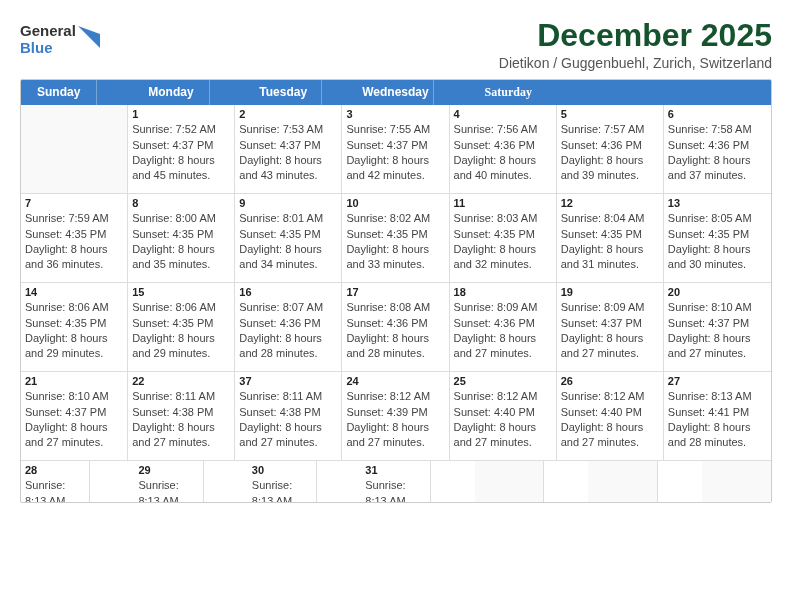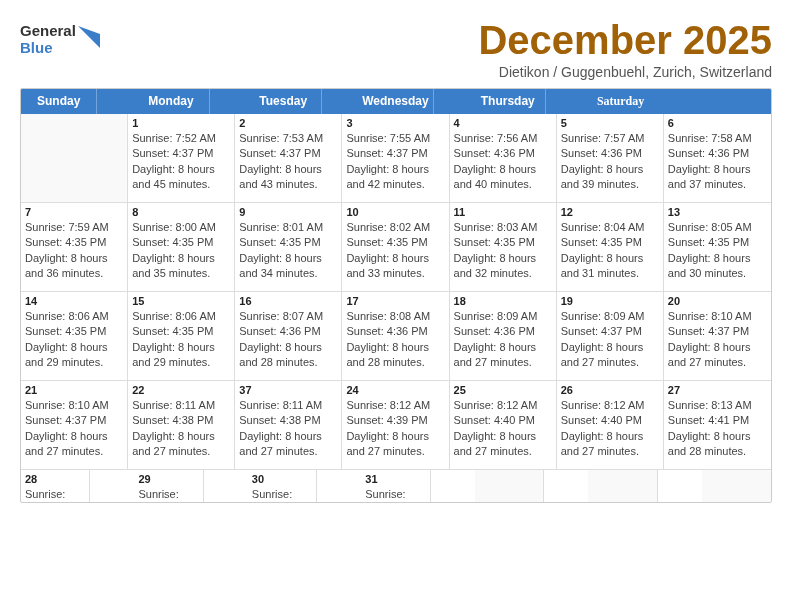--- a/index.html
+++ b/index.html
@@ -25,23 +25,23 @@
     }
     .logo {
       display: flex;
       align-items: center;
       margin-top: 4px;
     }
     .title-block {
       text-align: right;
     }
     .month-title {
-      font-size: 40px;
+      font-size: 32px;
       font-weight: bold;
-      color: #a16207;
+      color: #14532d;
       line-height: 1.1;
     }
     .location {
       font-size: 14px;
       color: #555;
       margin-top: 2px;
     }
     .calendar {
       flex: 1;
       border: 1px solid #ccc;
@@ -118,21 +118,20 @@
       <div class="location">Dietikon / Guggenbuehl, Zurich, Switzerland</div>
     </div>
   </div>
 
   <div class="calendar">
     <div class="cal-header">
       <div class="cal-header-cell">Sunday</div>
       <div class="cal-header-cell">Monday</div>
       <div class="cal-header-cell">Tuesday</div>
       <div class="cal-header-cell">Wednesday</div>
-      <div class="cal-header-cell">Thursday</div>
       <div class="cal-header-cell">Saturday</div>
     </div>
     <div class="cal-body" id="cal-body">
     <div class="cal-row">
           <div class="cal-cell empty"></div>
           <div class="cal-cell">
             <span class="day-num">1</span>
             <div class="cell-info">Sunrise: 7:52 AM<br>Sunset: 4:37 PM<br>Daylight: 8 hours<br>and 45 minutes.</div>
           </div>
           <div class="cal-cell">

